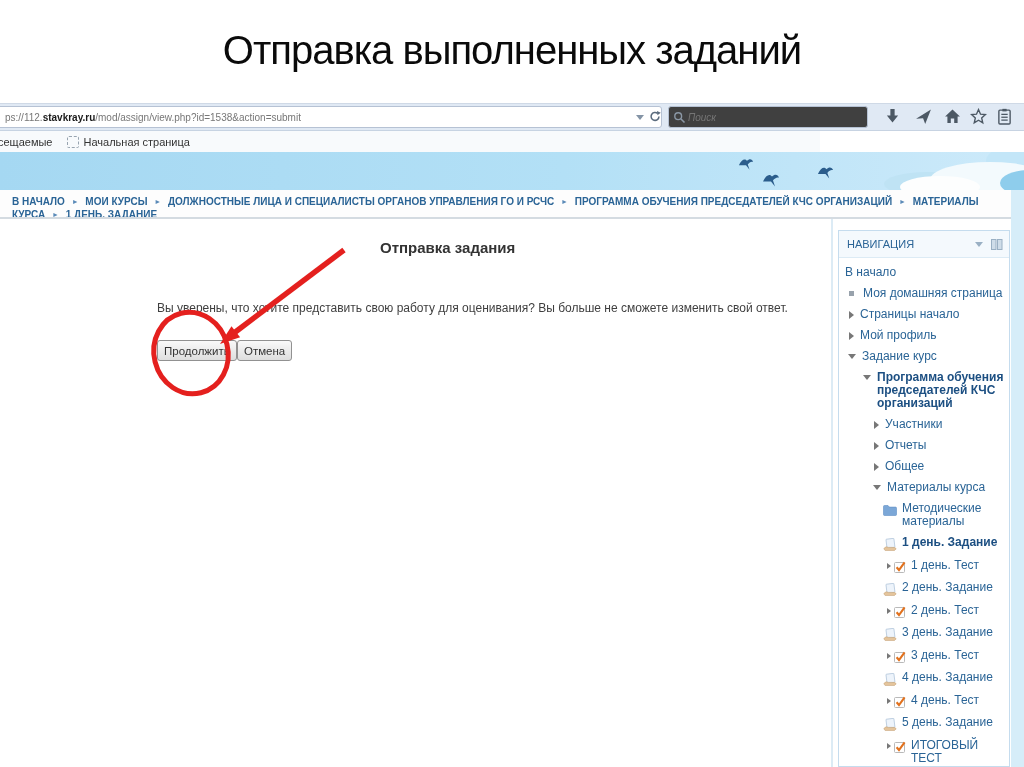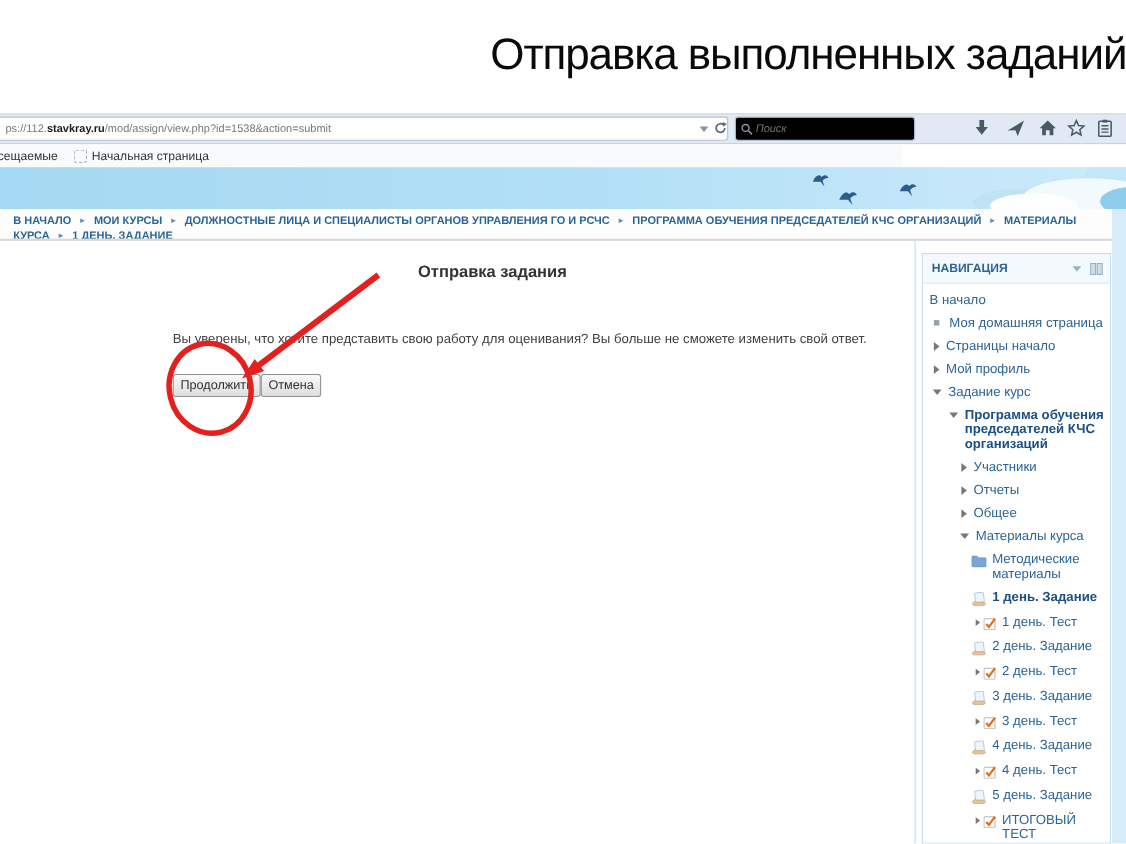--- a/index.html
+++ b/index.html
@@ -1,33 +1,33 @@
 <!DOCTYPE html>
 <html><head>
 <meta charset="utf-8">
 <style>
   html,body{margin:0;padding:0;background:#fff;}
   #screen{position:relative;width:1024px;height:767px;background:#fff;overflow:hidden;
           font-family:"Liberation Sans",sans-serif;}
   .abs{position:absolute;}
 
   
-  #slide-title{left:0;top:28px;width:1024px;text-align:right;font-size:40px;color:#0a0a0a;
+  #slide-title{left:0;top:28px;width:1024px;text-align:center;font-size:40px;color:#0a0a0a;
                letter-spacing:-1px;}
 
   
   #toolbar{left:0;top:103px;width:1024px;height:28px;background:#e0e9f4;border-top:1px solid #cfd9e6;
            border-bottom:1px solid #c7d3e2;box-sizing:border-box;}
   #urlbar{left:-8px;top:106px;width:670px;height:22px;background:#fff;border:1px solid #b6c2d4;
           border-radius:3px;box-sizing:border-box;display:flex;align-items:center;padding-left:12px;
           font-size:10px;color:#777;white-space:nowrap;overflow:hidden;}
   #urlbar .dom{color:#1a1a1a;font-weight:bold;}
   .url-chevron{width:0;height:0;border-left:4px solid transparent;border-right:4px solid transparent;
                border-top:5px solid #8494a6;position:absolute;left:636px;top:115px;}
-  #searchbox{left:668px;top:106px;width:164px;height:22px;background:#000000;border:1px solid #b6c2d4;
+  #searchbox{left:668px;top:106px;width:200px;height:22px;background:#404040;border:1px solid #b6c2d4;
              border-radius:3px;box-sizing:border-box;display:flex;align-items:center;padding:0 4px;}
   #searchbox input{border:none;outline:none;width:150px;font-size:10px;font-style:italic;color:#8a8a8a;
                    font-family:"Liberation Sans",sans-serif;background:transparent;}
   .tbico{position:absolute;top:108px;width:17px;height:17px;}
 
   #bookmarksbar{left:0;top:131px;width:820px;height:21px;background:#f8fafc;display:flex;
                 align-items:center;font-size:11px;color:#333;}
   .dashed-ico{display:inline-block;width:10px;height:10px;border:1px dashed #98a4b0;border-radius:2px;
               margin:0 5px 0 14px;}
 
@@ -52,21 +52,21 @@
        border:1px solid #919191;border-radius:3px;padding:0 6px;}
   #btn-continue{left:157px;}
   #btn-cancel{left:237px;}
 
   
   #vline{left:831px;top:219px;width:2px;height:548px;background:#dcebf5;}
   #navblock{left:838px;top:230px;width:172px;height:537px;border:1px solid #c5dcee;background:#fff;
             box-sizing:border-box;overflow:hidden;}
   #navheader{height:26px;background:#f4f9fd;border-bottom:1px solid #dcebf5;display:flex;
              align-items:center;padding:0 6px 0 8px;}
-  #navtitle{font-size:11px;font-weight:bold;color:#2a6496;flex:1;}
+  #navtitle{font-size:11px;font-weight:normal;color:#2a6496;flex:1;}
   .hdr-chevron{width:0;height:0;border-left:4px solid transparent;border-right:4px solid transparent;
                border-top:5px solid #9ab0c4;margin-right:8px;}
   #navbody{padding:8px 2px 4px 6px;font-size:12px;line-height:13px;}
   .nrow{display:flex;margin:0 0 8px 0;color:#2a6496;}
   .nrow .nlabel{cursor:pointer;}
   .bold .nlabel{font-weight:bold;color:#1c4f82;}
   .ic{flex:0 0 auto;margin-right:5px;margin-top:2px;}
   .tri-r{width:0;height:0;border-top:4px solid transparent;border-bottom:4px solid transparent;
          border-left:5px solid #777;margin-top:3px;margin-right:6px;margin-left:2px;}
   .tri-d{width:0;height:0;border-left:4px solid transparent;border-right:4px solid transparent;

